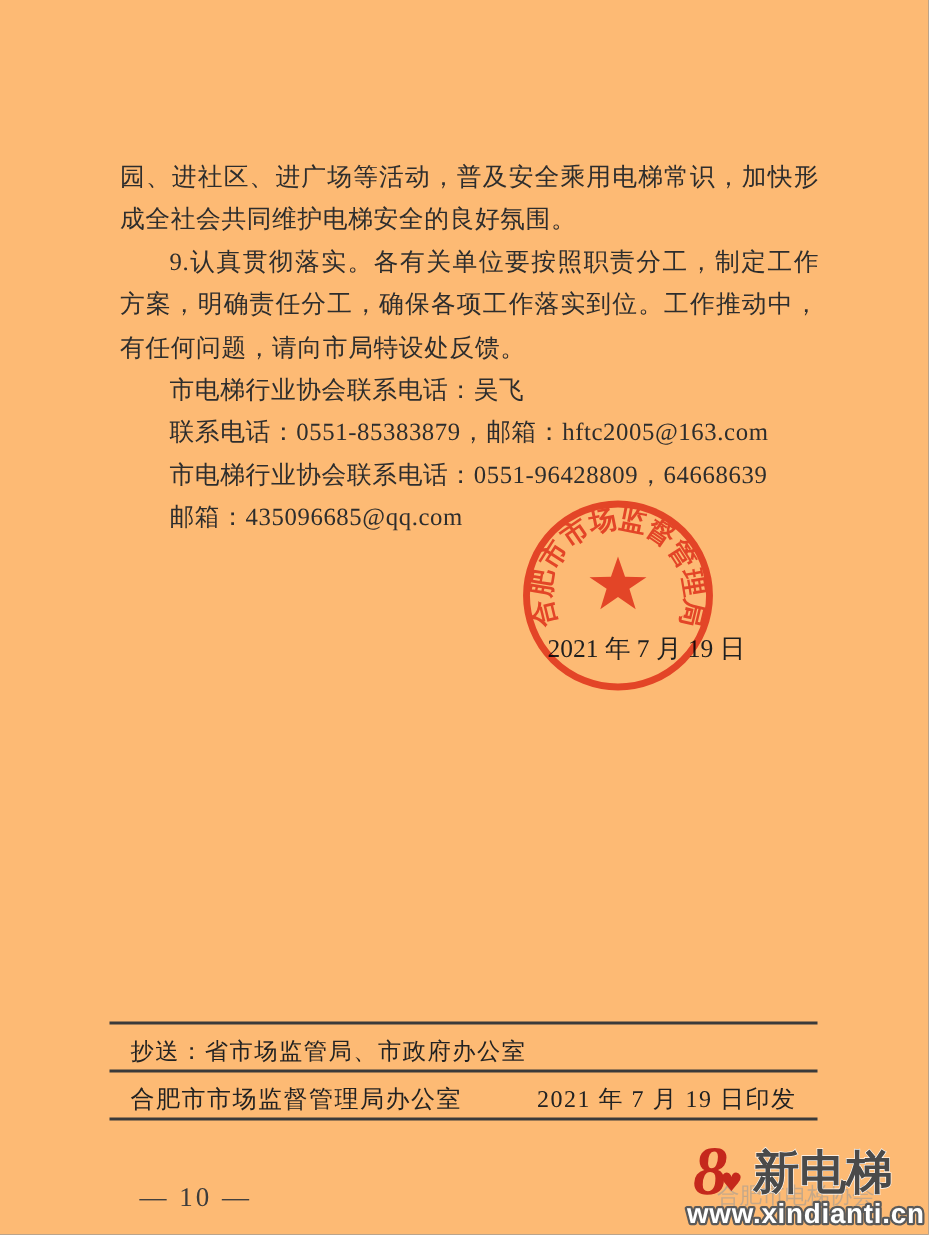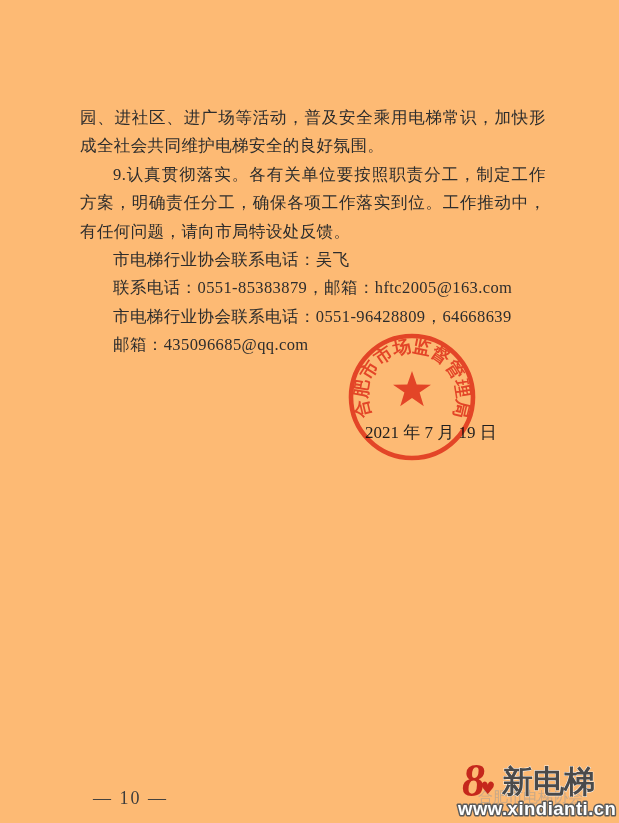--- a/index.html
+++ b/index.html
@@ -70,20 +70,30 @@
     <circle cx="65" cy="65" r="61" fill="none" stroke="#e2473c" stroke-width="4.6"></circle>
     <defs>
       <path id="sealArc" d="M 24.2 84.0 A 45 45 0 1 1 105.8 84.0" fill="none"></path>
     </defs>
     <text font-size="17.5" fill="#e2473c" font-family="Liberation Serif, DejaVu Serif, serif" font-weight="bold">
       <textPath href="#sealArc" startOffset="0" textLength="180" lengthAdjust="spacingAndGlyphs">合肥市市场监督管理局</textPath>
     </text>
     <polygon fill="#e2473c" points="65,39 69.7,52.5 84,52.8 72.6,60.5 76.8,74.2 65,66 53.2,74.2 57.4,60.5 46,52.8 60.3,52.5"></polygon>
   </svg>
 
+  <div class="footer">
+    <div class="rule rule1"></div>
+    <div class="cc-line">抄送：省市场监管局、市政府办公室</div>
+    <div class="rule rule2"></div>
+    <div class="issue-line">
+      <span>合肥市市场监督管理局办公室</span>
+      <span>2021 年 7 月 19 日印发</span>
+    </div>
+    <div class="rule rule3"></div>
+  </div>
 
   <div class="page-number">— 10 —</div>
 
   <svg class="brand-logo" viewBox="0 0 168 68">
 
     <text x="28" y="48" font-size="15" fill="#9a9a9a" opacity="0.55" font-family="Liberation Sans, DejaVu Sans, sans-serif">合肥市电梯协会</text>
 
     <text x="12" y="42" font-size="46" font-style="italic" font-weight="bold" fill="#c5281c" font-family="Liberation Serif, DejaVu Serif, serif">8</text>
 
     <text x="30" y="40" font-size="17" fill="#c5281c" font-family="DejaVu Sans, sans-serif">♥</text>

